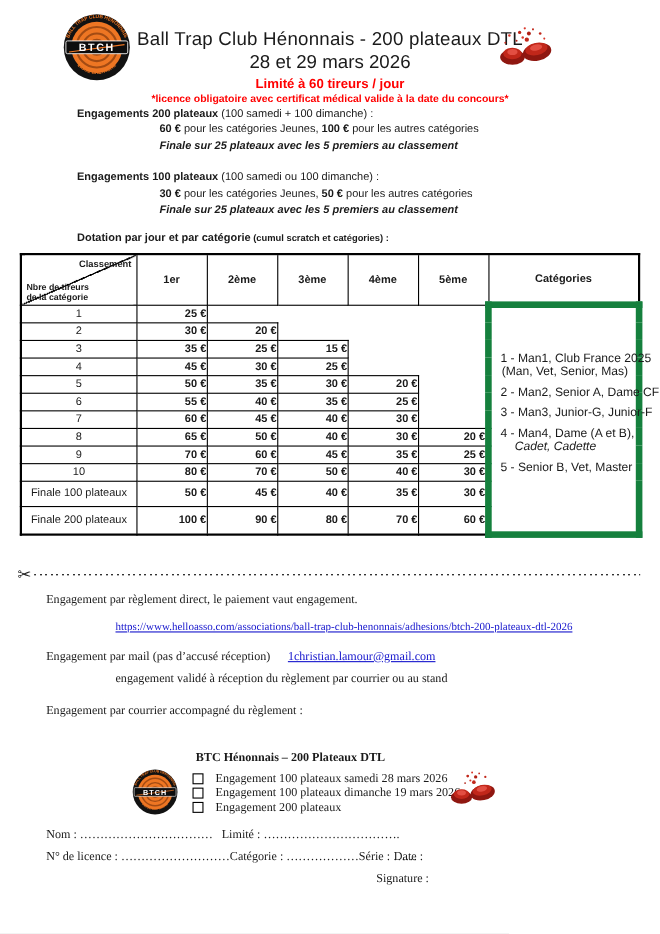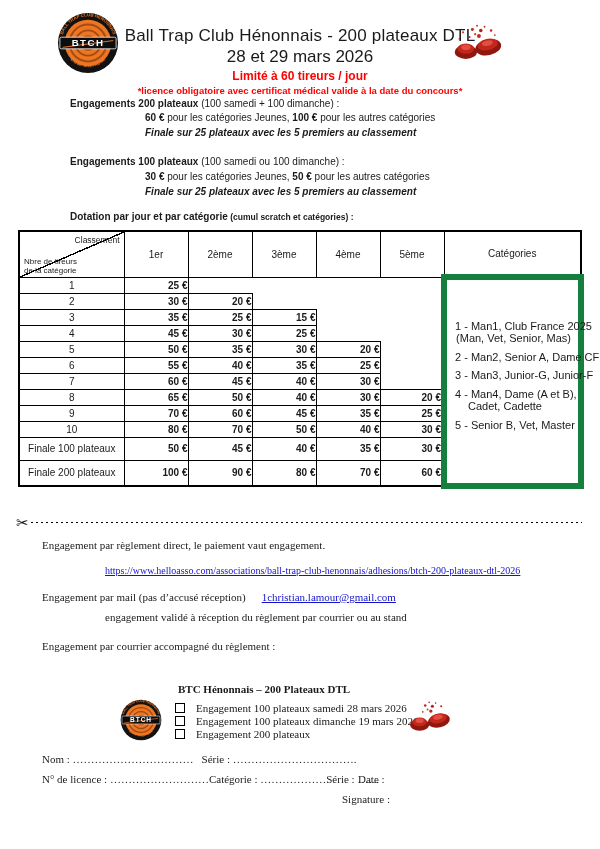--- a/index.html
+++ b/index.html
@@ -19,41 +19,41 @@
   .sline b { font-weight:700; }
   .finale { font-weight:700; font-style:italic; }
   .dotation-small { font-size:8.5px; }
   
   table.prize {
     position:absolute; left:18px; top:230px; width:564px;
     border-collapse:collapse; table-layout:fixed;
     font-family:"Liberation Sans", sans-serif;
     border:2px solid #000;
   }
-  table.prize th { border:1px solid #000; font-weight:400; font-size:10px; padding:0; }
+  table.prize th { border:1px solid #000; font-weight:700; font-size:10px; padding:0; }
   table.prize thead tr { height:46px; }
   table.prize tbody tr { height:16px; }
   table.prize tbody tr.tall  { height:23px; }
   table.prize tbody tr.tall2 { height:26px; }
   td.lbl  { border:1px solid #000; text-align:center; font-size:10px; padding:0; }
   td.val  { border:1px solid #000; text-align:right; font-size:10px; font-weight:700; padding:0; }
   td.empty{ border:none; }
   th.corner {
     position:relative;
     background-image:linear-gradient(to bottom right,
       transparent calc(50% - 0.7px), #000 calc(50% - 0.7px),
       #000 calc(50% + 0.7px), transparent calc(50% + 0.7px));
   }
   .c-top  { position:absolute; top:3px; right:4px; font-size:8.5px; }
   .c-bot1 { position:absolute; bottom:11px; left:4px; font-size:8px; }
   .c-bot2 { position:absolute; bottom:2px;  left:4px; font-size:8px; }
   td.catcell { border:6px solid #15803d; vertical-align:middle; padding:0 5px 12px 8px; font-size:11px; }
   .cl { line-height:12.5px; white-space:nowrap; }
   .cl-right { text-align:right; padding-right:2px; }
-  .cl-pad   { padding-left:13px; }
+  .cl-pad   { padding-left:13px;font-style:italic; }
   .cl-gap   { height:6px; }
   
   .cut { left:16px; top:515px; width:566px; display:flex; align-items:center; }
   .scissors { font-size:15px; line-height:15px; margin-right:2px; }
   .dashes { flex:1; height:2px;
     background-image:repeating-linear-gradient(90deg,#000 0 2px,transparent 2px 5px);
     background-position:center; background-size:100% 1.3px; background-repeat:no-repeat; }
   
   .serif { font-family:"Liberation Serif", serif; font-size:11px; white-space:nowrap; }
   a.lnk { color:#1414cc; text-decoration:underline; }
@@ -324,18 +324,18 @@
     <circle cx="24" cy="8" r="1.6" fill="#c1271a"></circle>
       <circle cx="29" cy="4" r="1.1" fill="#d9372a"></circle>
     <circle cx="33" cy="9" r="1.9" fill="#b01f14"></circle>
       <circle cx="27" cy="13" r="1.2" fill="#d9372a"></circle>
     <circle cx="37" cy="5" r="1" fill="#c1271a"></circle>
       <circle cx="21" cy="16" r="1" fill="#b01f14"></circle>
     <circle cx="31" cy="15" r="2.1" fill="#c1271a"></circle>
       <circle cx="44" cy="9" r="1.3" fill="#c1271a"></circle>
   </svg>
 
-  <div class="abs serif" style="left:42px; top:753px;"><span>Nom : ……………………………</span><span style="margin-left:8px;">Série : …………………………….</span></div>
+  <div class="abs serif" style="left:42px; top:753px;"><span>Nom : ……………………………</span><span style="margin-left:8px;">Limité : …………………………….</span></div>
   <div class="abs serif" style="left:42px; top:773px;">N° de licence : ………………………Catégorie : ………………Série : ……</div>
   <div class="abs serif" style="left:358px; top:773px;">Date :</div>
   <div class="abs serif" style="left:342px; top:793px;">Signature :</div>
 
 </div>
 
 </body></html>

